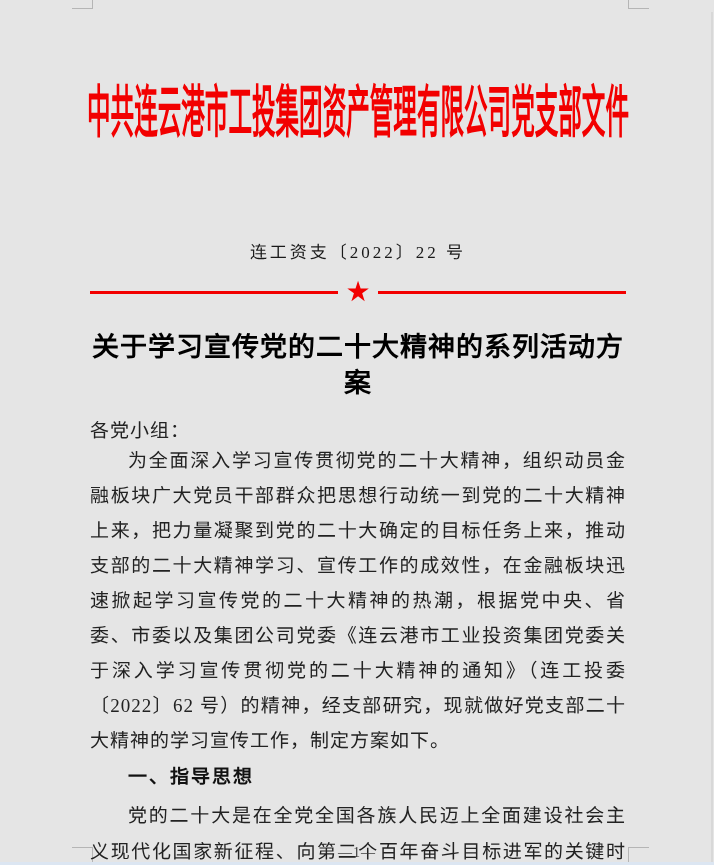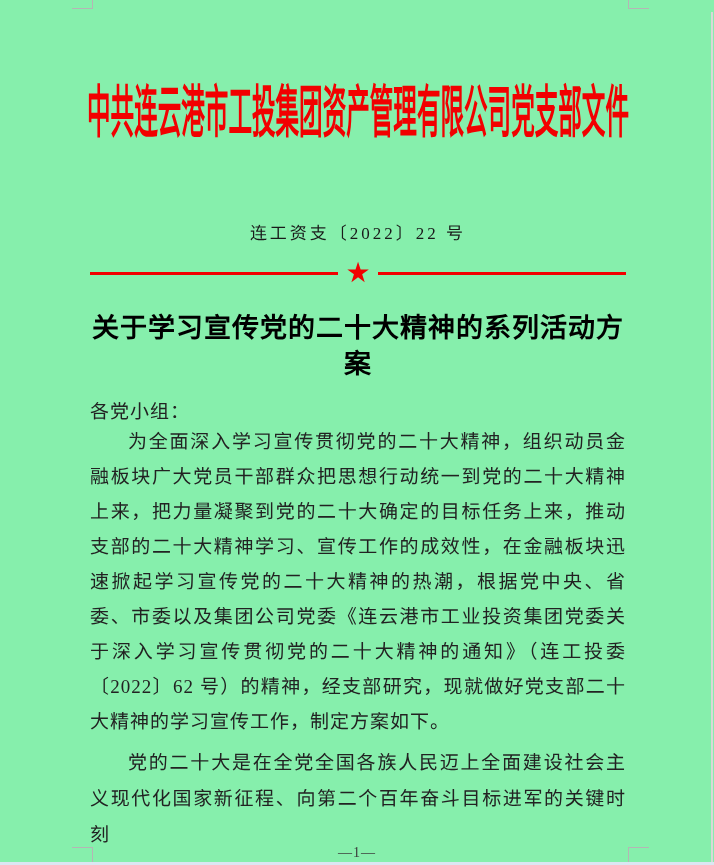--- a/index.html
+++ b/index.html
@@ -4,21 +4,21 @@
 <style>
   :root{
     --red:#f20000;
     --ink:#222222;
     --mark:#b5b5b5;
   }
   *{margin:0;padding:0;box-sizing:border-box;}
   html,body{width:714px;height:865px;overflow:hidden;background:#ffffff;}
   body{font-family:"Liberation Serif","DejaVu Serif",serif;color:var(--ink);}
 
-  .page{position:relative;width:714px;height:865px;background:#86efac;overflow:hidden;}
+  .page{position:relative;width:714px;height:865px;background:#e5e5e5;overflow:hidden;}
 
   
   .crop{position:absolute;}
   .crop.tl{left:72px;top:0;width:21px;height:9px;border-right:1px solid var(--mark);border-bottom:1px solid var(--mark);}
   .crop.tr{left:628px;top:0;width:21px;height:9px;border-left:1px solid var(--mark);border-bottom:1px solid var(--mark);}
   .crop.bl{left:72px;top:847px;width:21px;height:15px;border-right:1px solid var(--mark);border-top:1px solid var(--mark);}
   .crop.br{left:628px;top:847px;width:21px;height:15px;border-left:1px solid var(--mark);border-top:1px solid var(--mark);}
 
   .right-edge{position:absolute;right:1px;top:12px;bottom:3px;width:2px;background:#d8d8d8;}
   .bottom-strip{position:absolute;left:0;right:0;bottom:0;height:3px;background:#dce6f2;}
@@ -32,21 +32,21 @@
     font-family:"Liberation Sans","DejaVu Sans",sans-serif;
     font-weight:bold;
     font-size:38px;
     line-height:1;
     white-space:nowrap;
     transform:scale(0.62,1.5);
     transform-origin:center center;
   }
 
   .doc-no{
-    margin-top:65px;
+    margin-top:84px;
     text-align:center;
     font-size:17px;
     letter-spacing:3px;
     color:#1a1a1a;
   }
 
   .redline{margin-top:14px;display:flex;align-items:center;height:30px;}
   .redline .seg{flex:1;height:3px;background:var(--red);}
   .redline .star{color:var(--red);font-size:28px;line-height:30px;margin:0 7px;
     font-family:"DejaVu Sans","Liberation Sans",sans-serif;}
@@ -125,20 +125,21 @@
       <span class="star">★</span>
       <span class="seg"></span>
     </div>
 
     <h2 class="doc-title">关于学习宣传党的二十大精神的系列活动方案</h2>
 
     <p class="salutation">各党小组：</p>
 
     <p class="para indent first">为全面深入学习宣传贯彻党的二十大精神，组织动员金融板块广大党员干部群众把思想行动统一到党的二十大精神上来，把力量凝聚到党的二十大确定的目标任务上来，推动支部的二十大精神学习、宣传工作的成效性，在金融板块迅速掀起学习宣传党的二十大精神的热潮，根据党中央、省委、市委以及集团公司党委《连云港市工业投资集团党委关于深入学习宣传贯彻党的二十大精神的通知》（连工投委〔2022〕62 号）的精神，经支部研究，现就做好党支部二十大精神的学习宣传工作，制定方案如下。</p>
 
+    <p class="section">一、指导思想</p>
 
     <p class="para indent cutoff">党的二十大是在全党全国各族人民迈上全面建设社会主义现代化国家新征程、向第二个百年奋斗目标进军的关键时刻</p>
 
   </div>
 
   <div class="page-number">—1—</div>
 
 </div>
 
 </body></html>

